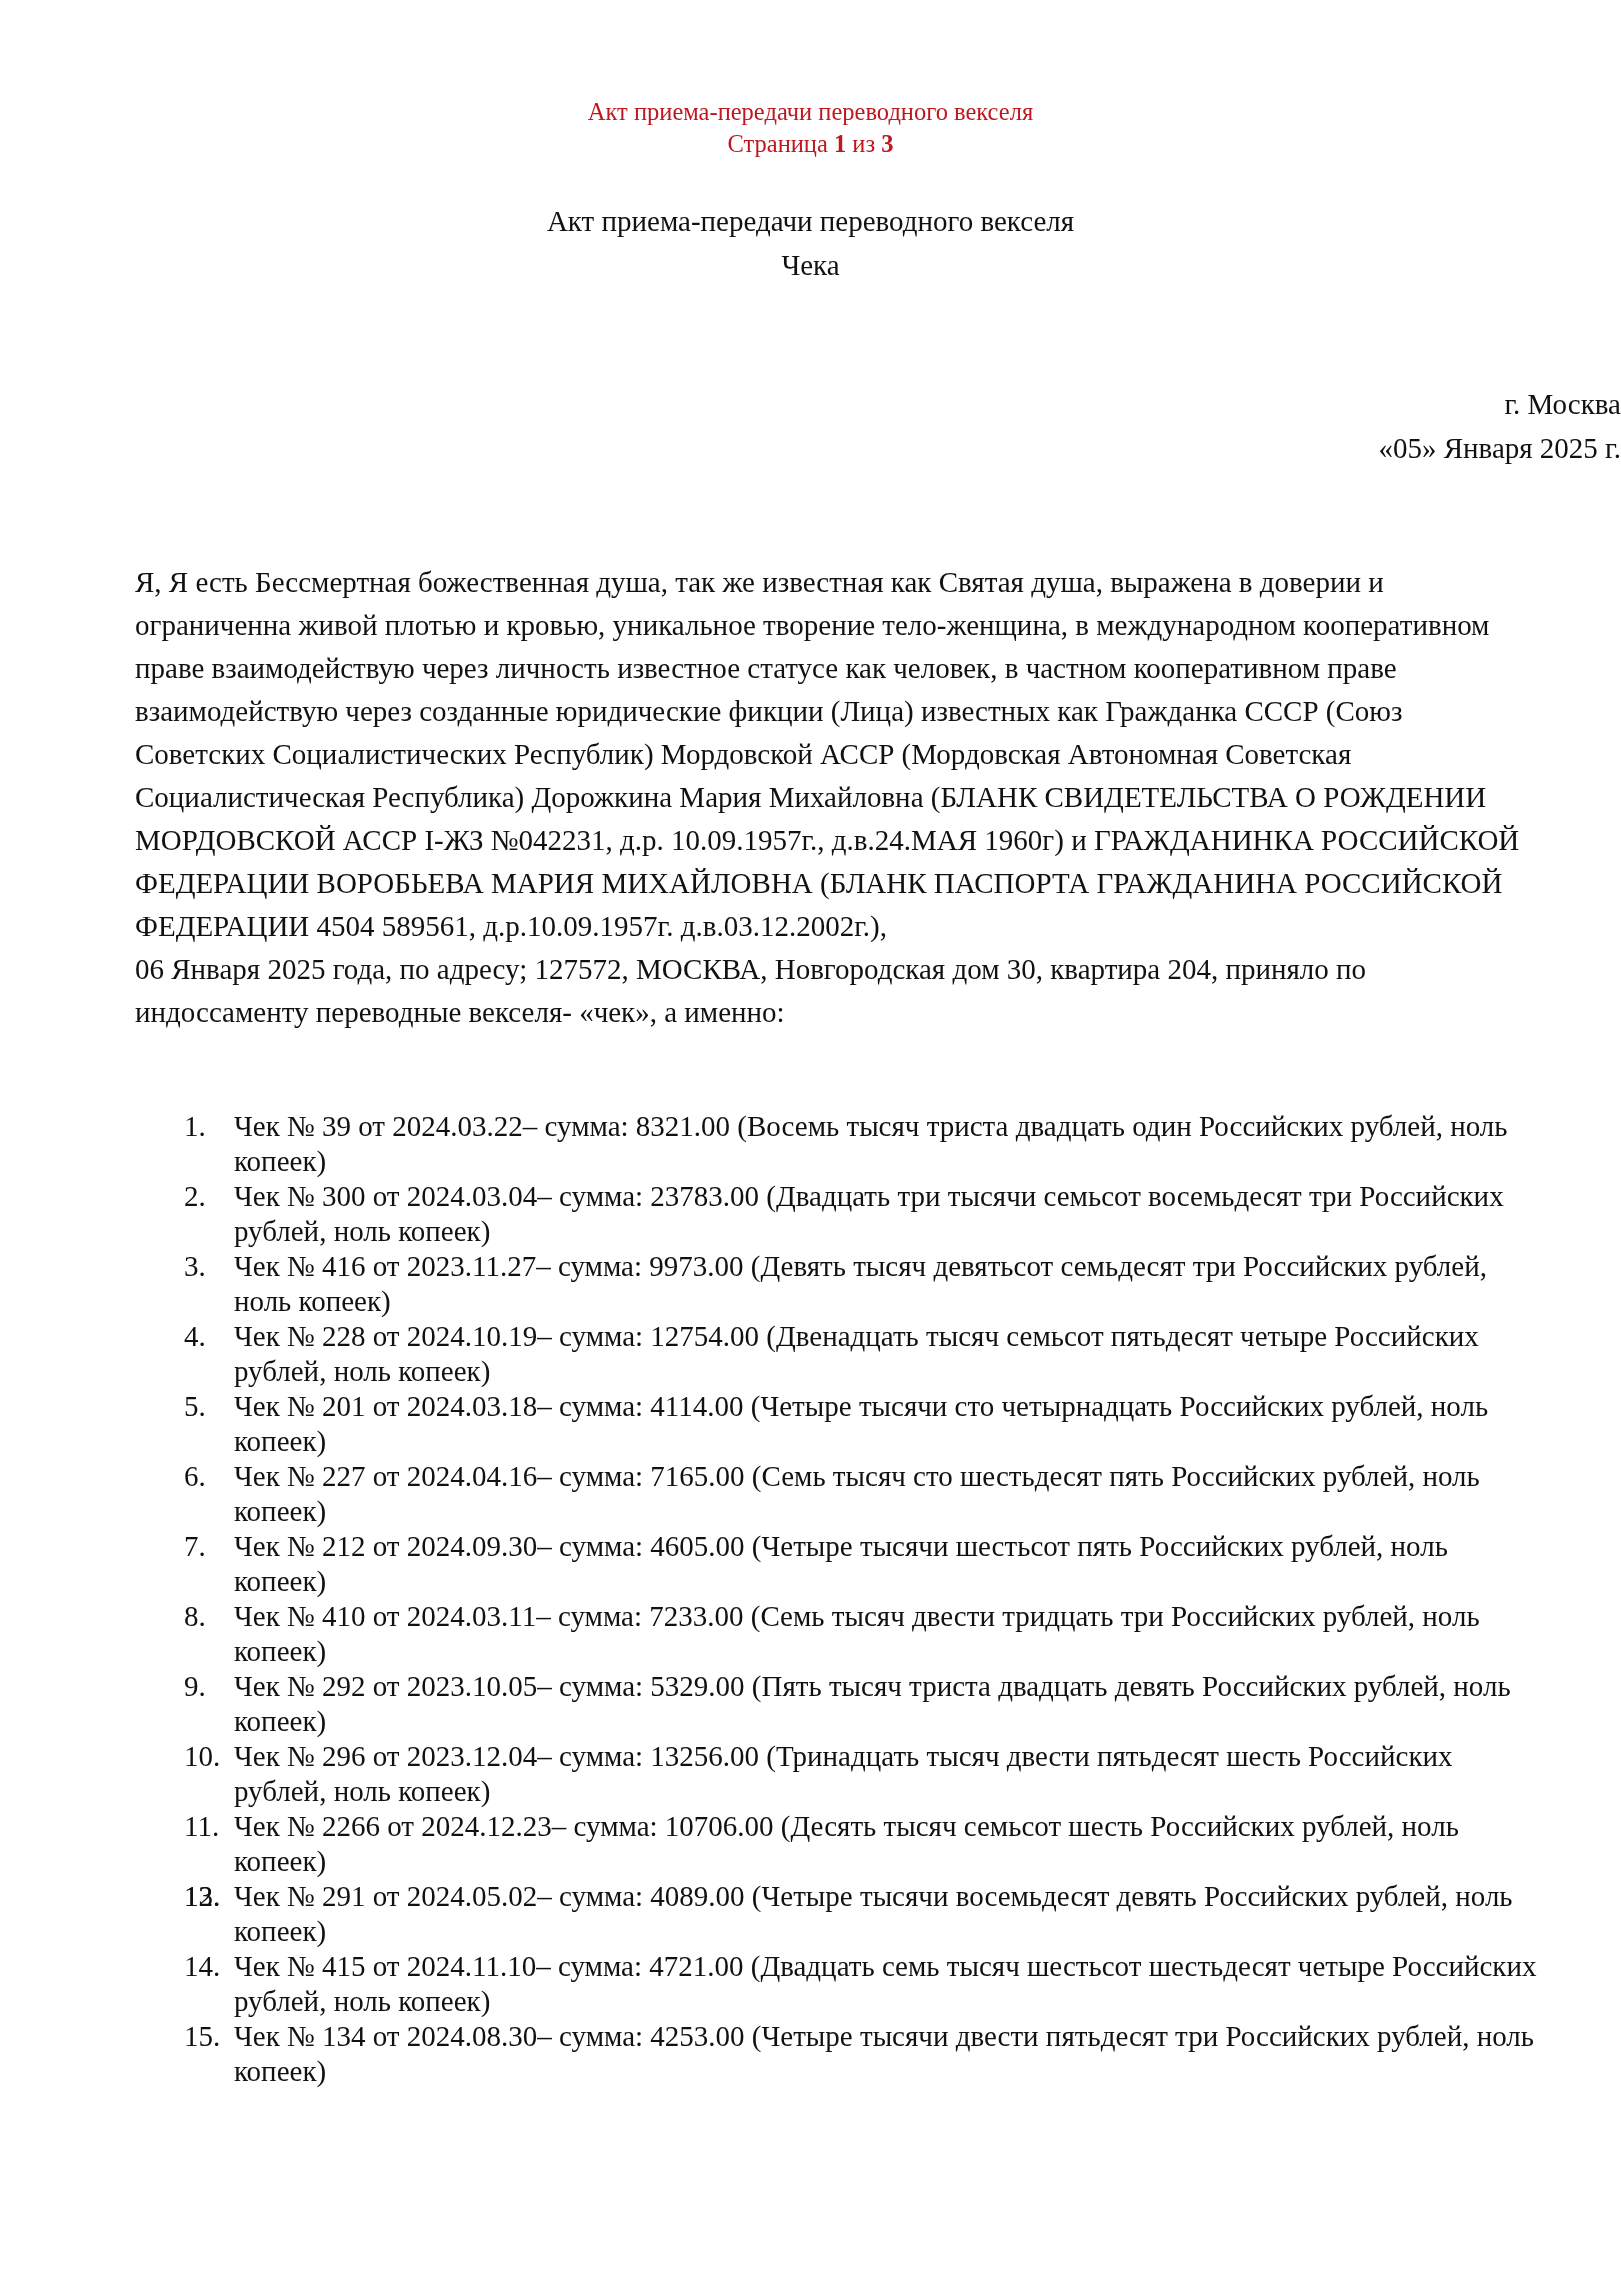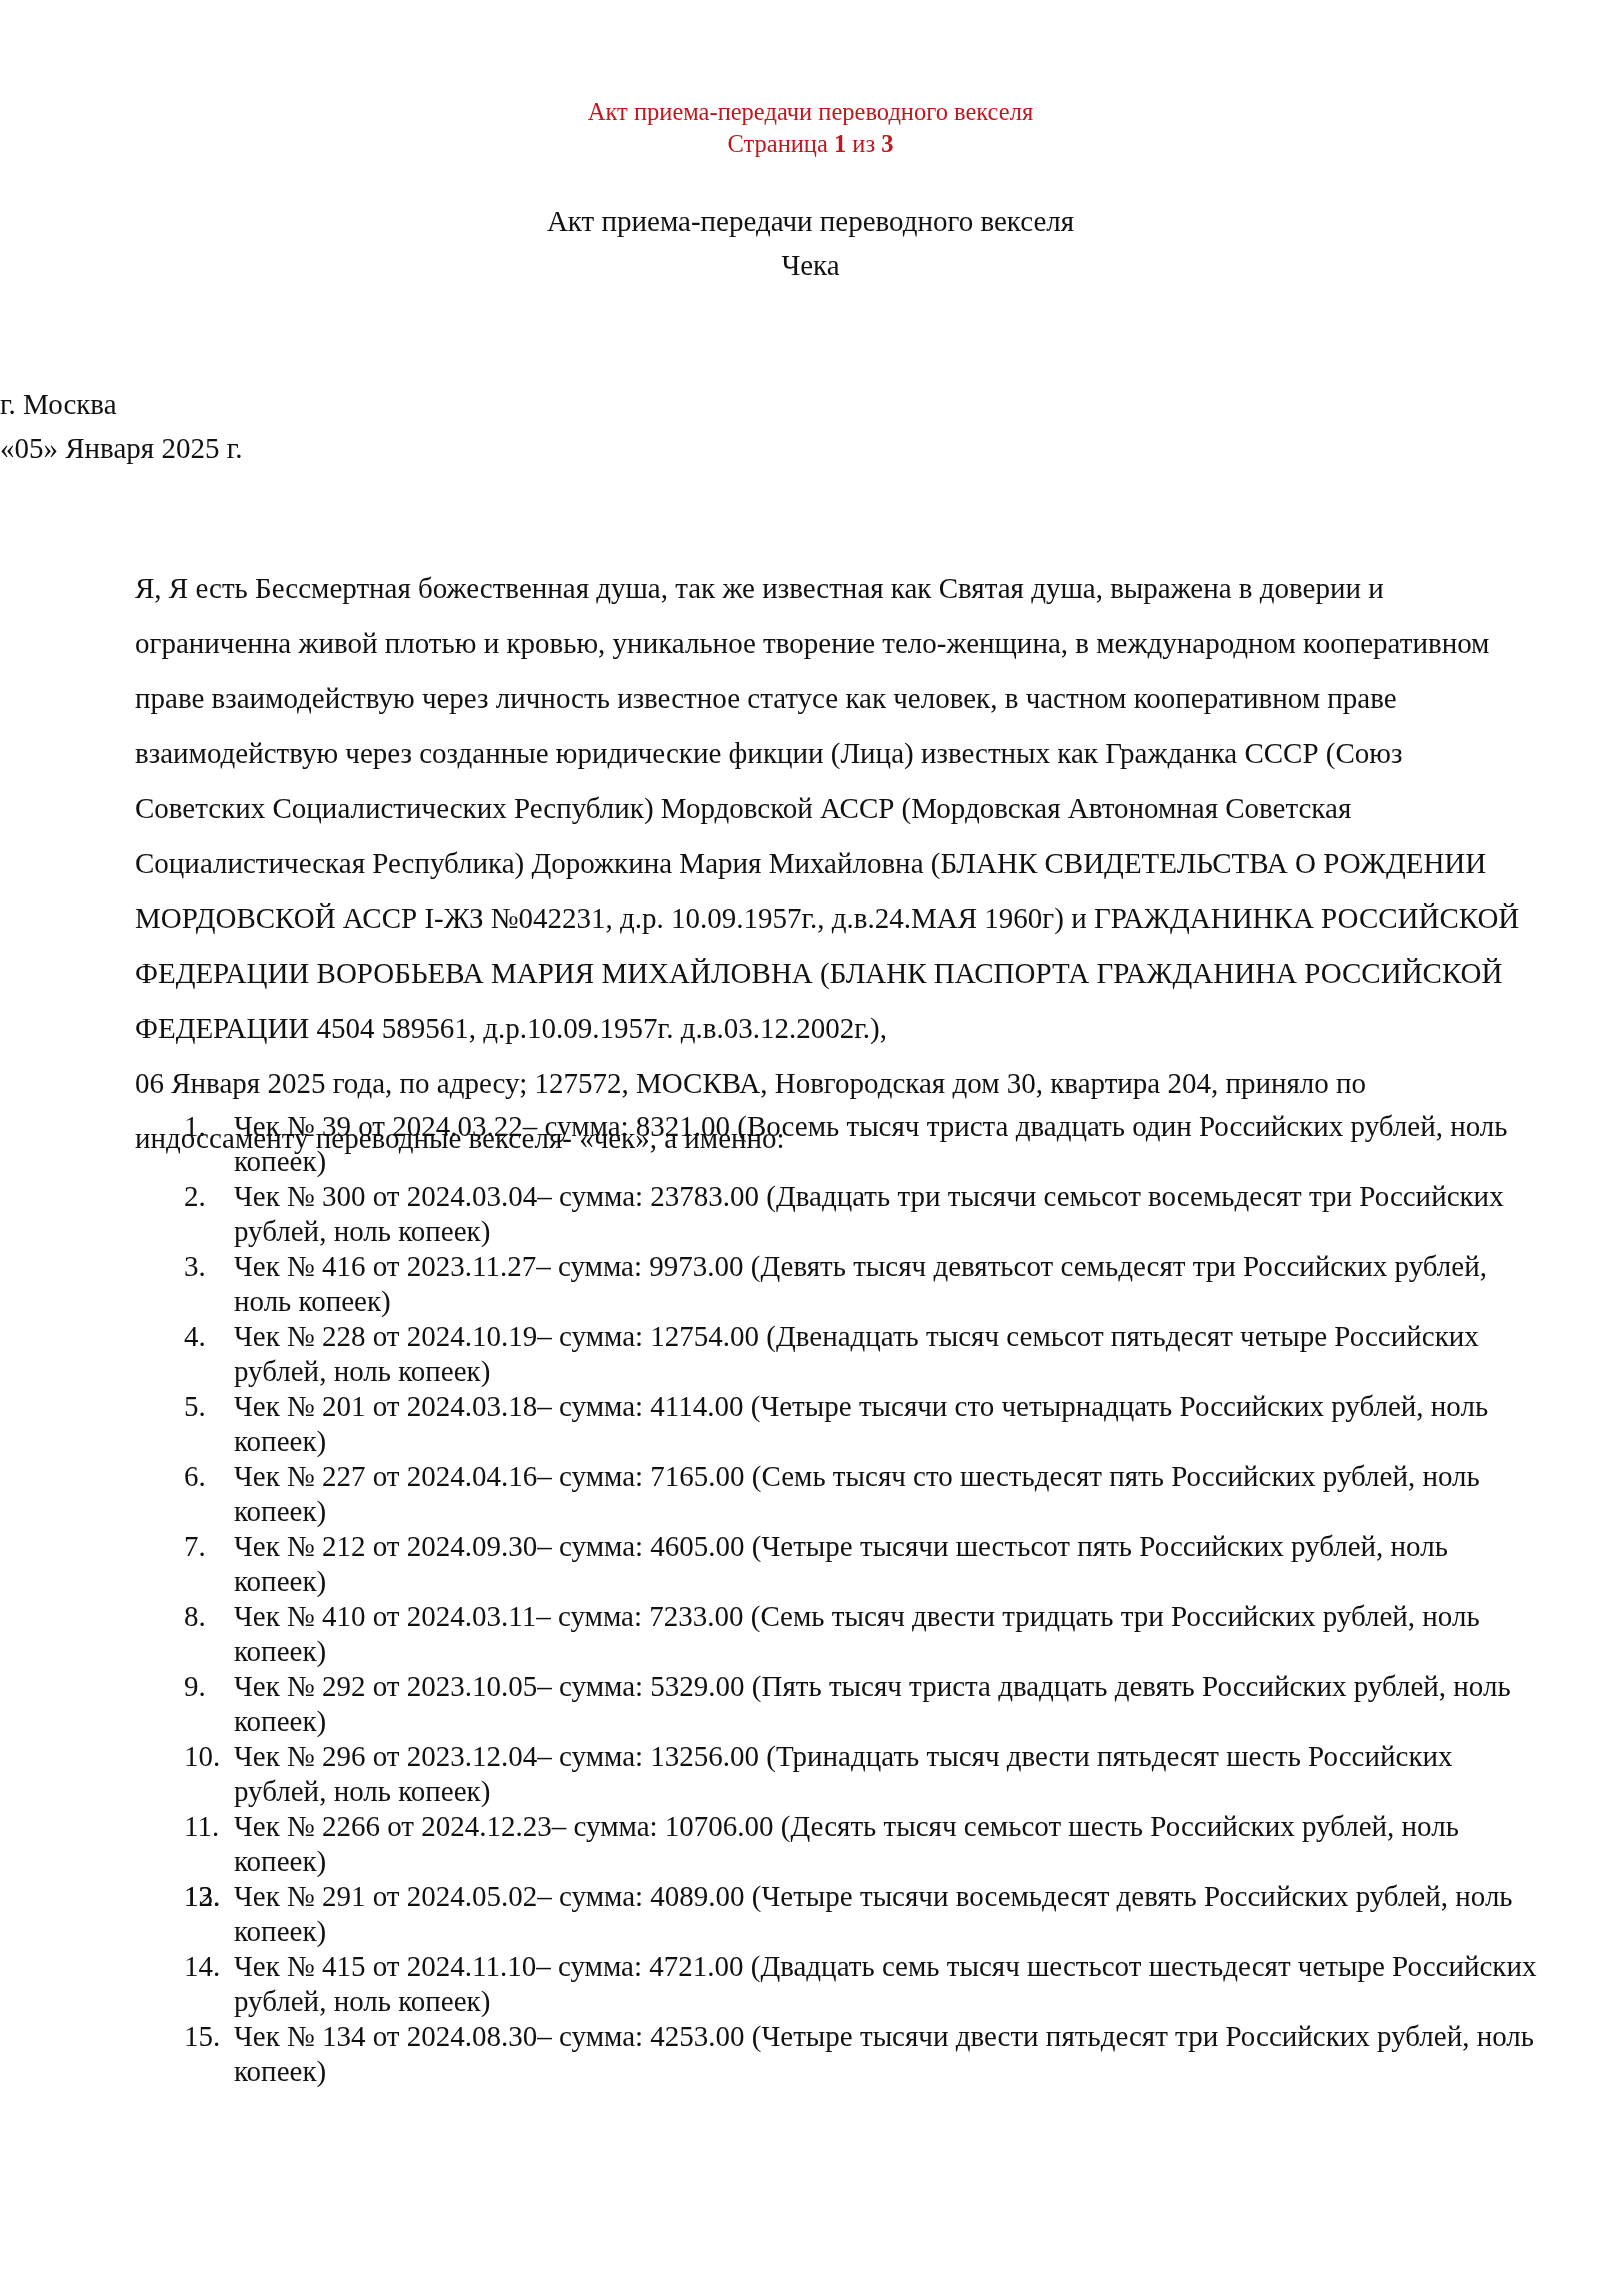--- a/index.html
+++ b/index.html
@@ -3,24 +3,24 @@
 <meta charset="utf-8">
 <style>
   html, body { margin: 0; padding: 0; background: #ffffff; }
   body { width: 1621px; height: 2293px; position: relative; overflow: hidden;
          font-family: "Liberation Serif", "DejaVu Serif", serif; color: #111; }
   .page-header { position: absolute; top: 96px; left: 0; width: 1621px; text-align: center;
                  color: #c0171f; font-size: 24.5px; line-height: 32px; }
   .page-header b { font-weight: bold; }
   .title { position: absolute; top: 199px; left: 0; width: 1621px; text-align: center;
            font-size: 29px; line-height: 44px; }
-  .place { position: absolute; top: 382px; left: 0; width: 1621px; text-align: left;
+  .place { position: absolute; top: 382px; left: 0; width: 1621px; text-align: right;
            font-size: 29px; line-height: 44px; }
   .body-text { position: absolute; top: 561px; left: 135px; width: 1392px;
-               font-size: 29px; line-height: 55px; }
+               font-size: 29px; line-height: 43px; }
   .body-text p { margin: 0; }
   .list { position: absolute; top: 1109px; left: 135px; width: 1402px; margin: 0; padding: 0; list-style: none;
           font-size: 29px; line-height: 35px; }
   .list li { position: relative; padding-left: 99px; }
   .list li .num { position: absolute; left: 49px; top: 0; width: 49px; }
 </style>
 </head>
 <body>
 
 <div class="page-header">

